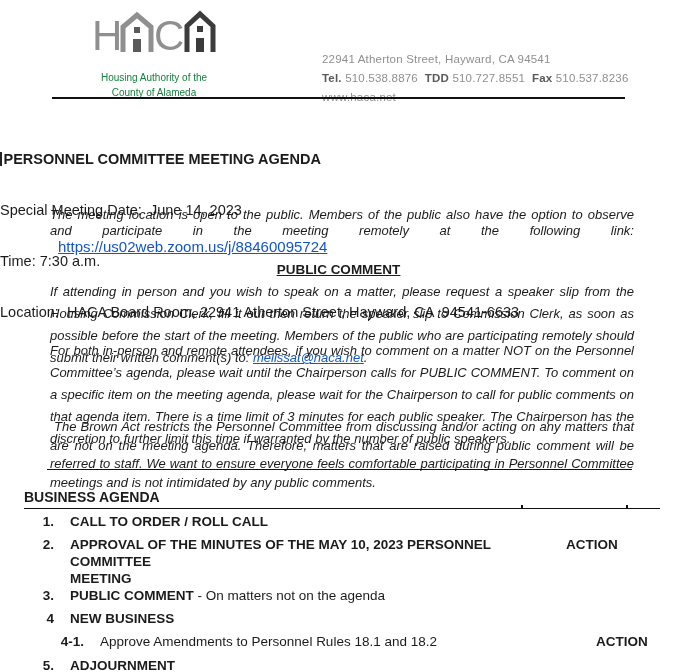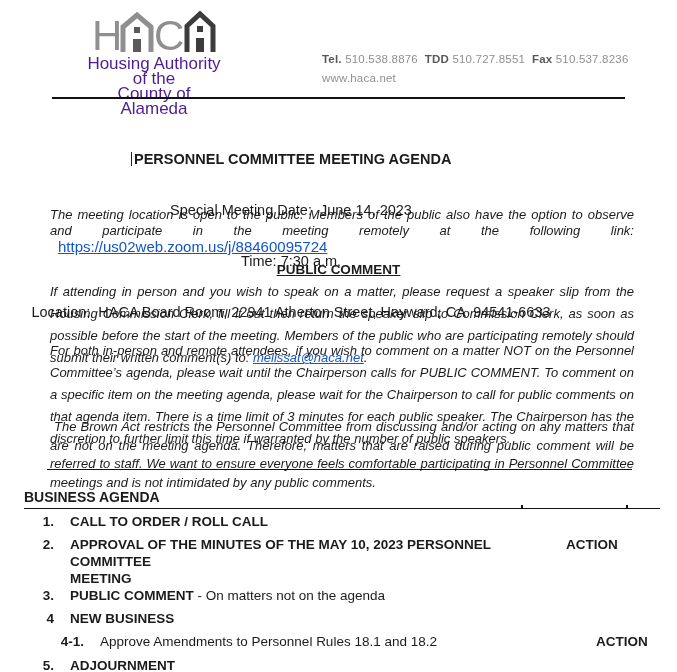--- a/index.html
+++ b/index.html
@@ -6,27 +6,27 @@
   html,body { background:#ffffff; }
   body { font-family:"Liberation Sans", sans-serif; color:#1b1b1b; }
   .page {
     position:relative; width:677px; height:672px; background:#ffffff;
     overflow:hidden; margin:0 auto;
   }
 
   
   .logo-block { position:absolute; left:86px; top:8px; width:136px; text-align:center; }
   .logo-svg { display:block; margin:0 auto; }
-  .org-name { font-size:17px; line-height:15px; color:#4c1d95; margin-top:2px; }
+  .org-name { font-size:10px; line-height:15px; color:#15803d; margin-top:16px; }
   .contact-block { position:absolute; left:322px; top:50px; font-size:11.5px; color:#8f8f8f; line-height:19px; letter-spacing:.2px; }
   .contact-block b { color:#595959; font-weight:bold; }
   .rule1 { position:absolute; left:52px; top:97px; width:573px; height:0; border-top:2px solid #111; }
 
   
-  .title-block { position:absolute; left:0; top:117px; width:582px; text-align:center; line-height:17px; font-size:14.5px; white-space:pre-wrap; }
+  .title-block { position:absolute; left:0; top:117px; width:582px; line-height:17px; font-size:14.5px; white-space:pre-wrap; }
   .doc-title { font-weight:bold; }
   .caret { display:inline-block; width:1.5px; height:14px; background:#222; vertical-align:-2px; margin-right:2px; }
 
   
   .intro { position:absolute; left:50px; top:207px; width:584px; font-style:italic; font-size:13px; line-height:16px; text-align:justify; }
   .intro a { font-style:normal; font-size:15px; margin-left:8px; }
   a.doc-link { color:#1155CC; text-decoration:underline; }
   .pc-heading { position:absolute; left:0; top:262px; width:677px; text-align:center; font-weight:bold; font-size:13.5px; text-decoration:underline; }
   .bodypara { position:absolute; left:50px; width:584px; font-style:italic; font-size:13px; line-height:22px; text-align:justify; }
   .para1 { top:281px; }
@@ -73,20 +73,21 @@
         <rect x="104" y="30" width="8" height="14" fill="#3c3c3c"></rect>
       </g>
     </svg>
     <div class="org-name">
       <div>Housing Authority of the</div>
       <div>County of Alameda</div>
     </div>
   </div>
 
   <div class="contact-block">
+    <div>22941 Atherton Street, Hayward, CA 94541</div>
     <div>
       <b>Tel.</b>
       <span>510.538.8876</span>&nbsp;
       <b>TDD</b>
       <span>510.727.8551</span>&nbsp;
       <b>Fax</b>
       <span>510.537.8236</span>&nbsp;
       <span>www.haca.net</span>
     </div>
   </div>

